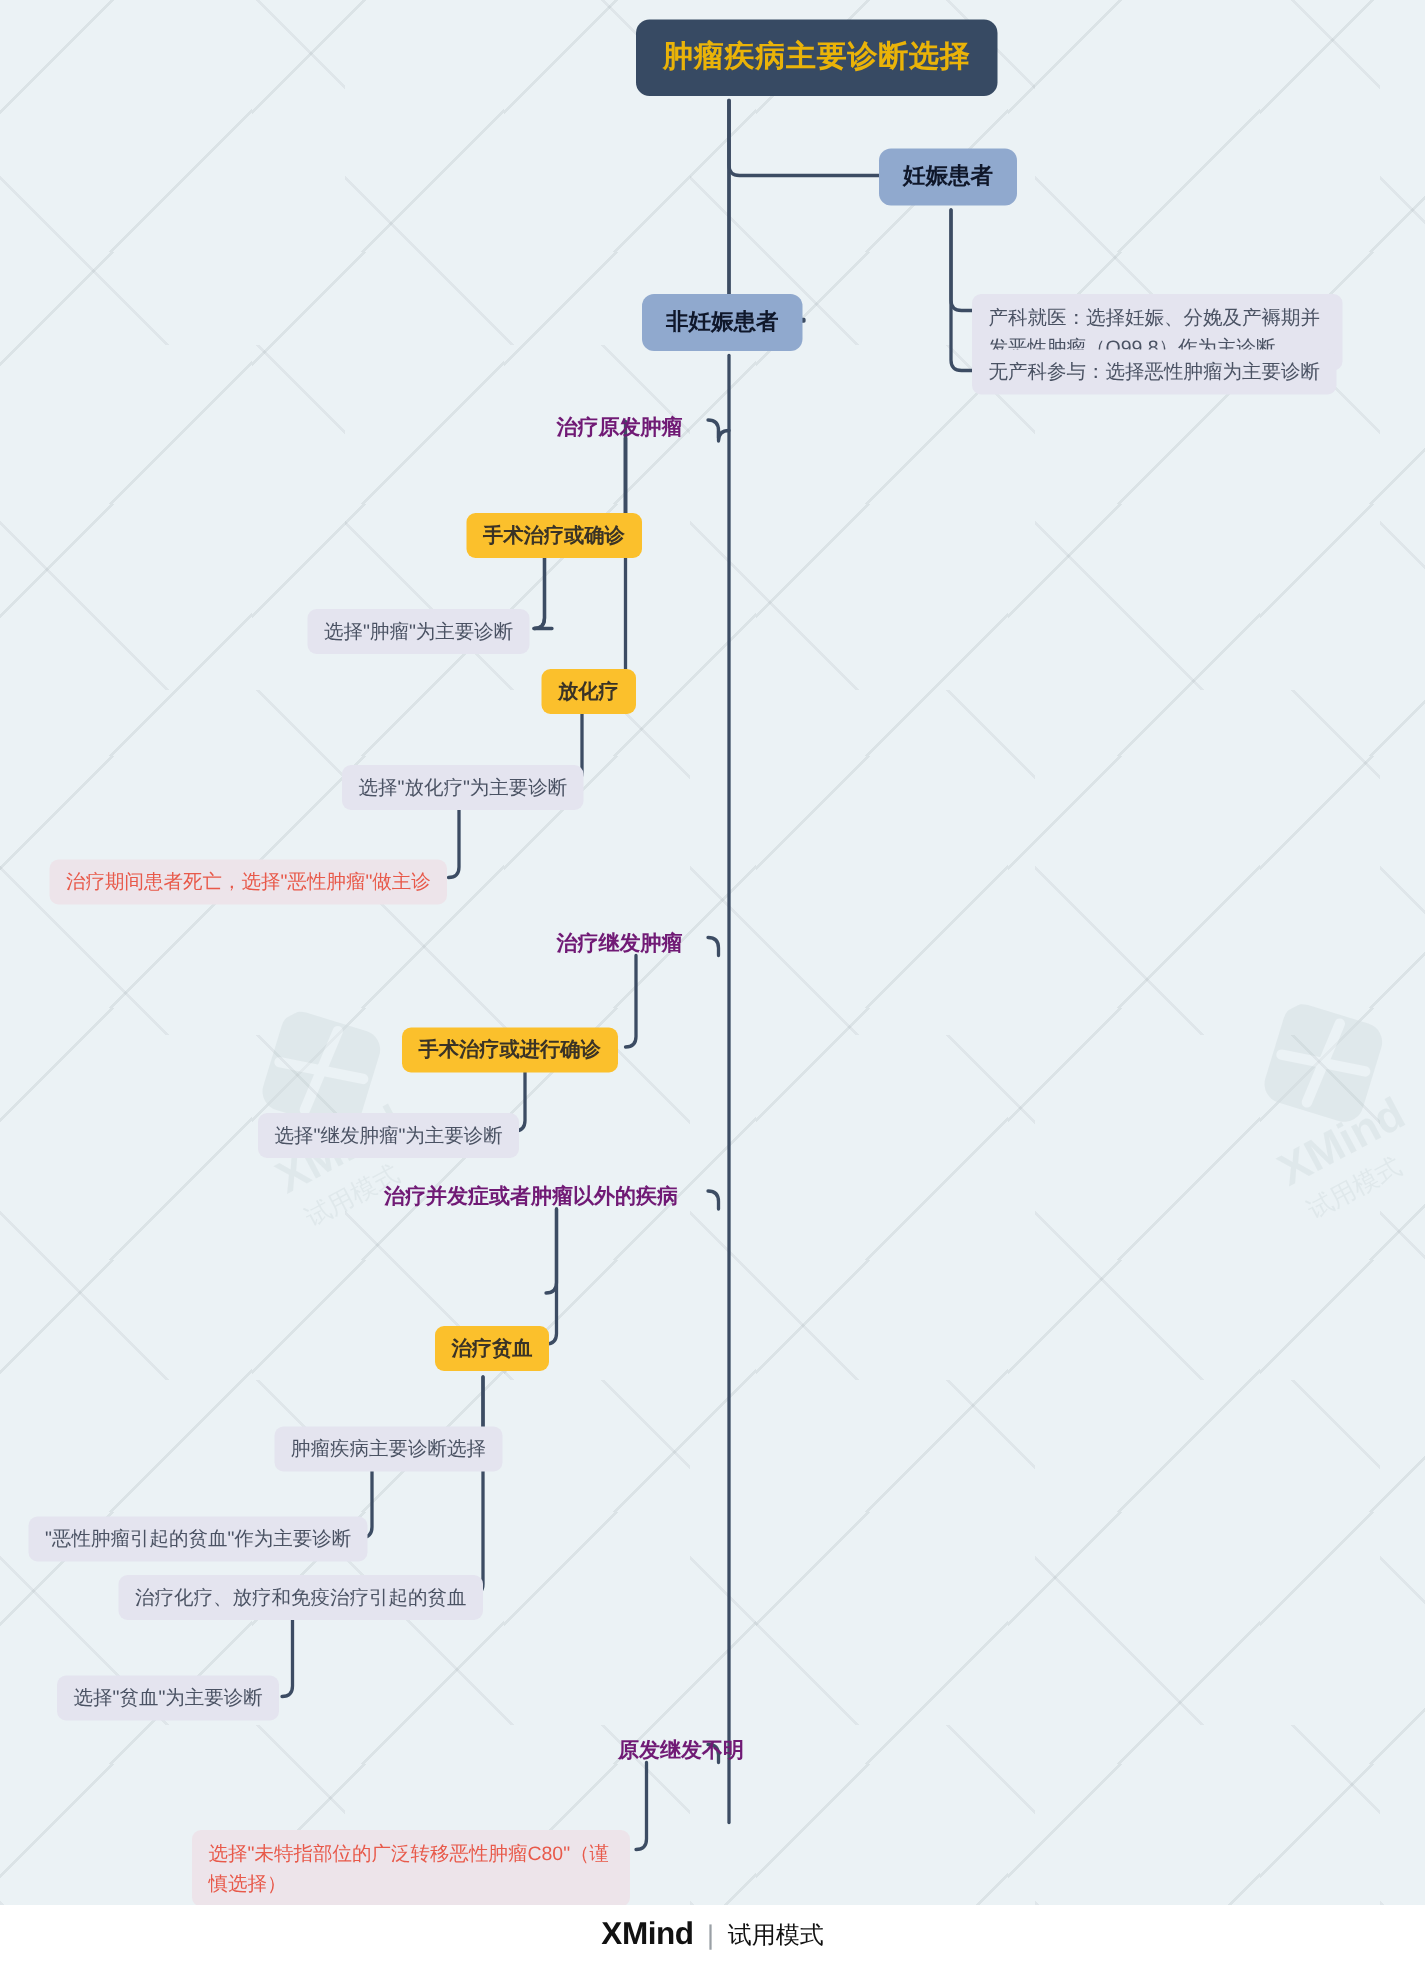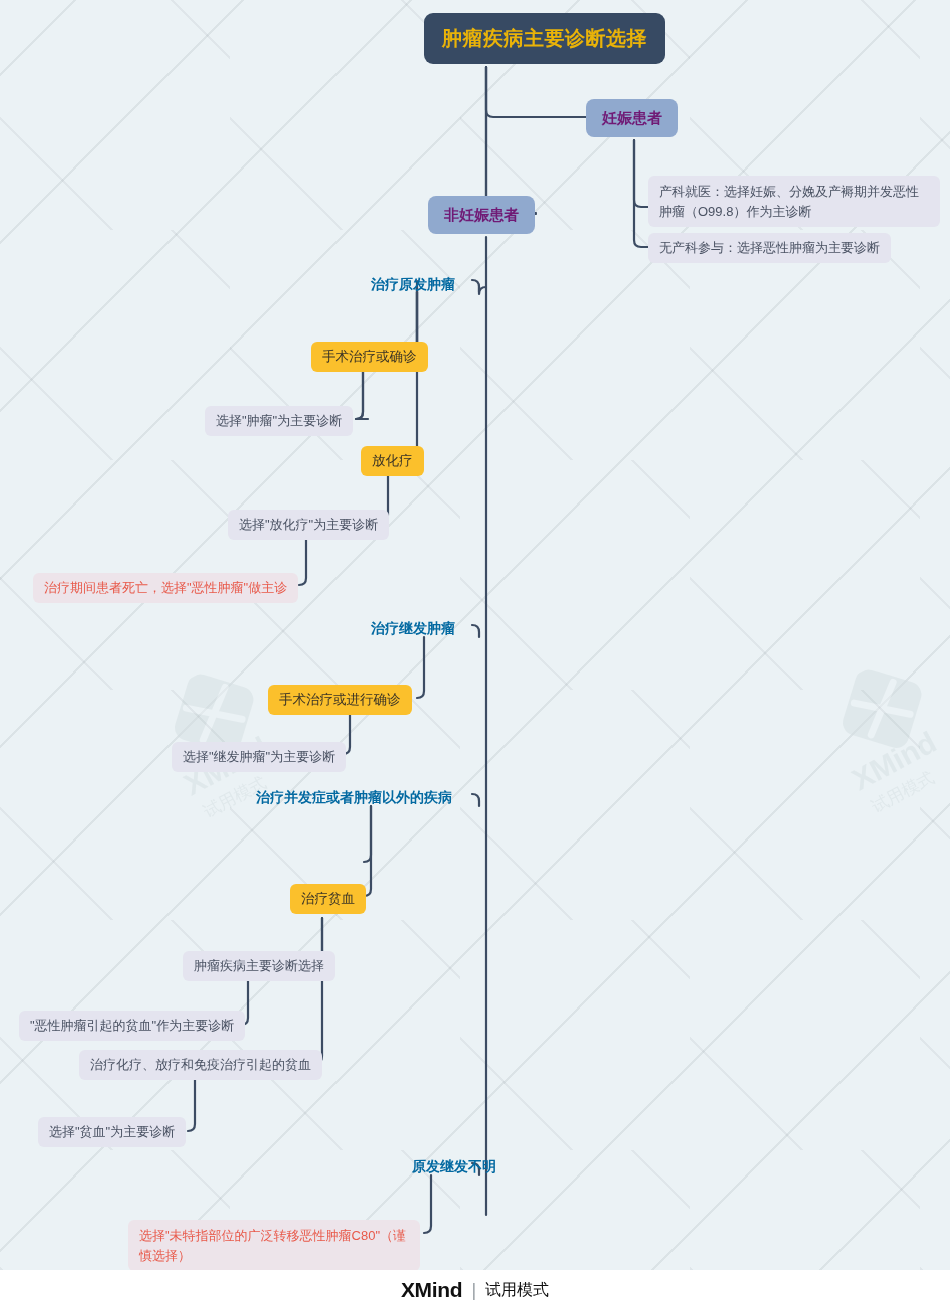--- a/index.html
+++ b/index.html
@@ -77,49 +77,49 @@
     background: #374A63;
     color: #eab308;
     font-weight: bold;
     font-size: 20px;
     padding: 12px 18px;
     border-radius: 9px;
     letter-spacing: .5px;
   }
   .n-blue {
     background: #90A9CE;
-    color: #701a75;
+    color: #0f172a;
     font-weight: bold;
     font-size: 15px;
     padding: 9px 16px;
     border-radius: 8px;
   }
   .n-branch {
-    color: #0369a1;
+    color: #701a75;
     font-weight: bold;
     font-size: 14px;
     background: transparent;
     padding: 2px 0;
   }
   .n-amber {
     background: #FBC02C;
     color: #3A3326;
     font-size: 13.5px;
-    font-weight: 400;
+    font-weight: 700;
     padding: 6px 11px;
     border-radius: 6px;
   }
   .n-note {
     background: #E4E4EF;
     color: #4A5263;
     font-size: 13px;
     padding: 6px 11px;
     border-radius: 6px;
   }
-  .n-note.wrap { white-space: normal; width: 292px; line-height: 1.5; }
+  .n-note.wrap { white-space: normal; width: 247px; line-height: 1.5; margin-top: 20px; }
   .n-red {
     background: #EDE4EA;
     color: #E8594A;
     font-size: 13px;
     padding: 6px 11px;
     border-radius: 6px;
   }
   .n-red.wrap { white-space: normal; width: 292px; line-height: 1.5; }
 
   #footer {

